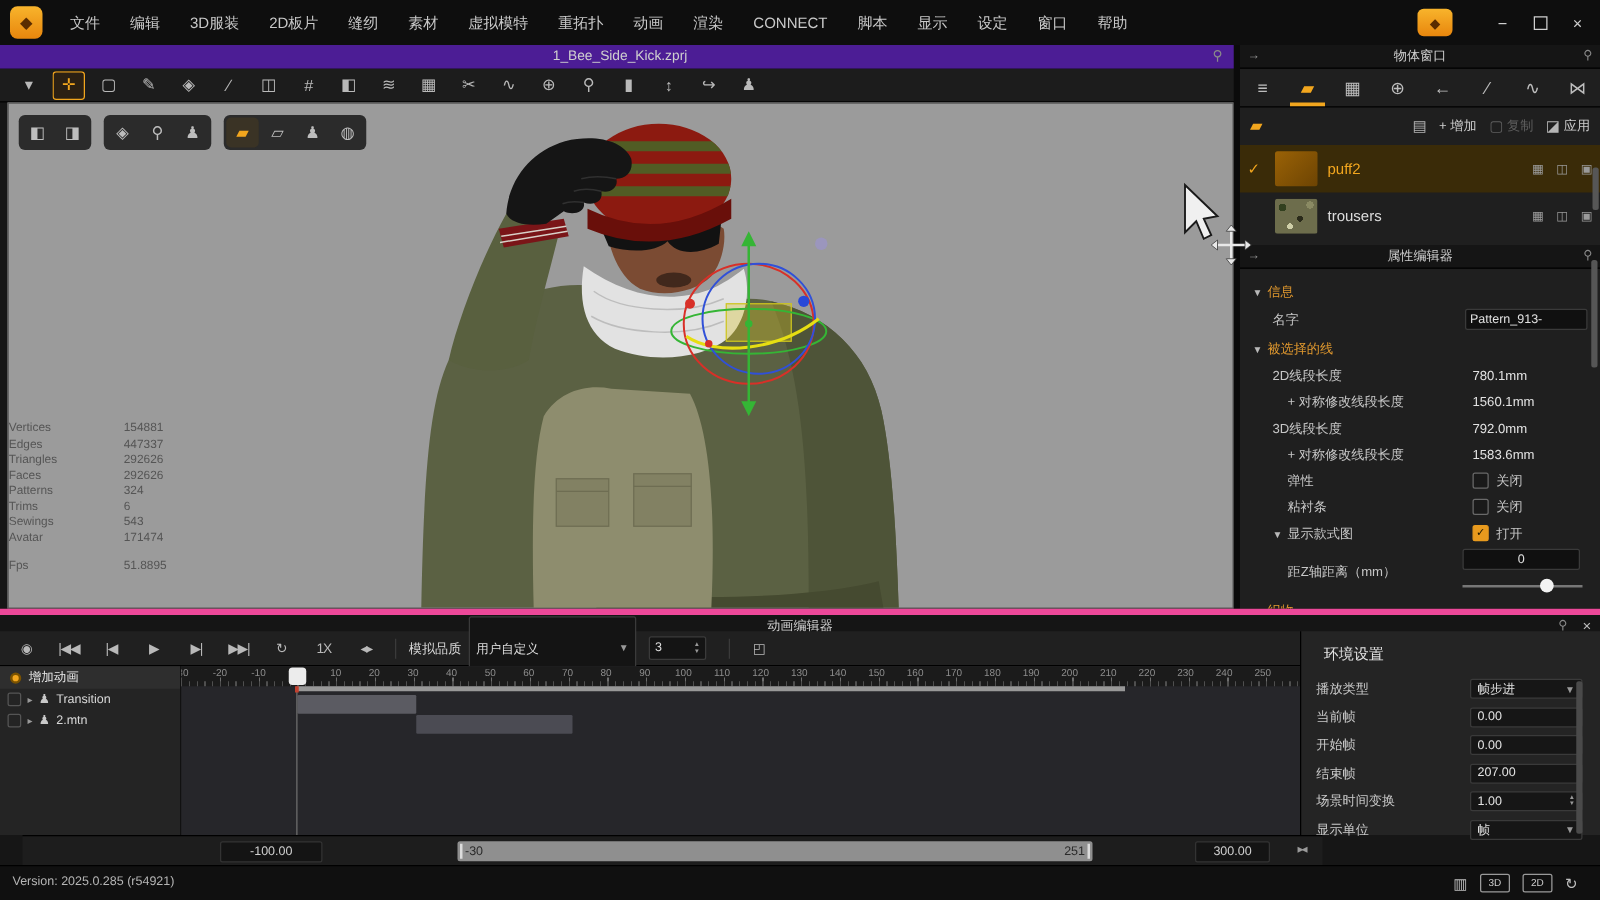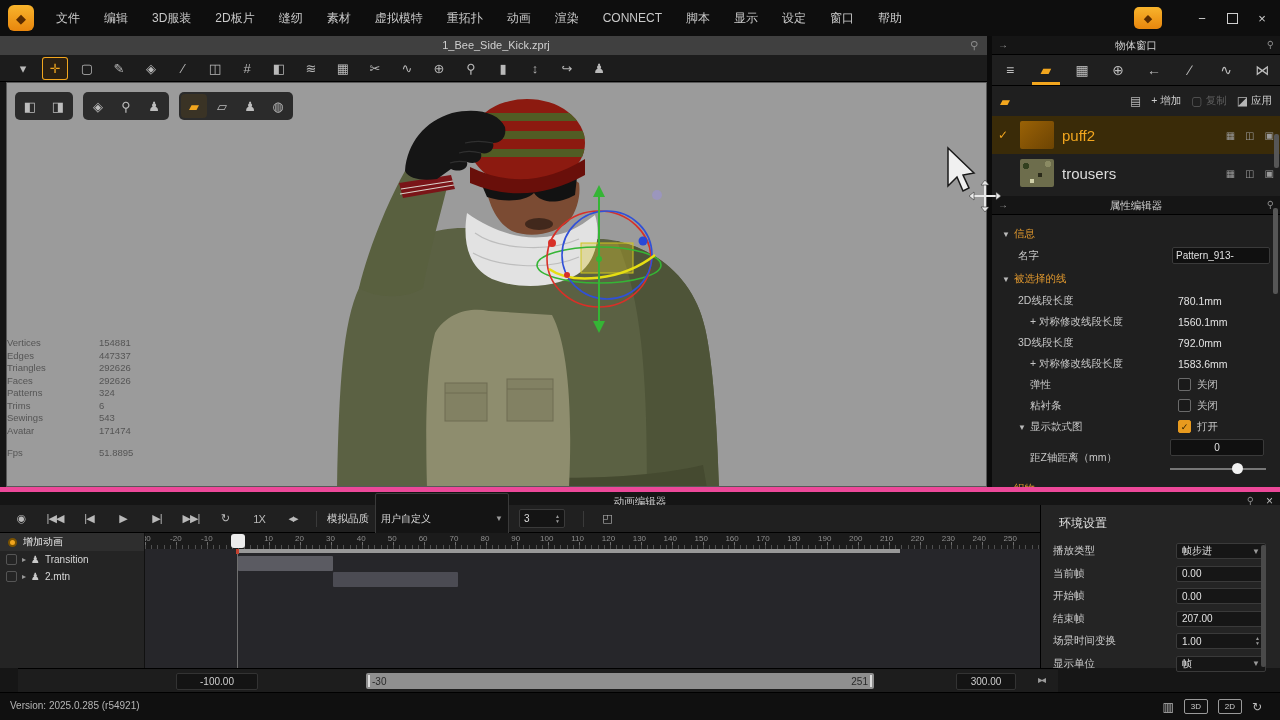--- a/index.html
+++ b/index.html
@@ -16,21 +16,21 @@
   .menu-items{display:flex;margin-left:10px;}
   .menu-item{padding:0 12px;line-height:36px;font-size:12px;color:#c9c9c9;cursor:default;}
   .mb-spacer{flex:1;}
   .brand-mini{width:28px;height:22px;border-radius:5px;background:linear-gradient(180deg,#f8b42c,#e8860d);
               display:flex;align-items:center;justify-content:center;color:#5a2c00;font-size:11px;margin-right:28px;}
   .win-btn{width:24px;height:24px;display:flex;align-items:center;justify-content:center;
            color:#cfcfcf;font-size:13px;margin-right:6px;}
   .win-restore-box{width:9px;height:9px;border:1.4px solid #cfcfcf;display:inline-block;}
 
   
-  .titlebar{position:absolute;left:0;top:36px;width:992px;height:19px;background:#404040;border-bottom:1px solid #000;}
+  .titlebar{position:absolute;left:0;top:36px;width:992px;height:19px;background:#4c1d95;border-bottom:1px solid #000;}
   .doc-title{position:absolute;left:0;top:0;width:992px;text-align:center;line-height:19px;font-size:11px;color:#cfcfcf;}
   .title-pin{position:absolute;right:14px;top:0;line-height:19px;color:#8a8a8a;font-size:11px;}
 
   
   .main-toolbar{position:absolute;left:0;top:55px;width:992px;height:27px;background:#1c1c1c;
                 display:flex;align-items:center;padding-left:10px;box-sizing:border-box;border-bottom:1px solid #000;}
   .tool-btn{width:26px;height:23px;margin-right:6px;display:flex;align-items:center;justify-content:center;
             color:#b9b9b9;font-size:13px;border-radius:3px;}
   .tool-btn.active{background:#2b2013;color:#f2a61e;box-shadow:inset 0 0 0 1px #f2a61e;}
 
@@ -68,21 +68,21 @@
   .obj-row{height:38px;display:flex;align-items:center;padding:0 6px;gap:8px;box-sizing:border-box;}
   .obj-row.selected{background:#3a2b08;}
   .obj-check{width:14px;color:#f2a61e;font-size:12px;}
   .thumb{width:34px;height:28px;border-radius:2px;}
   .thumb.puff{background:linear-gradient(135deg,#9a6206,#6d4403);}
   .thumb.camo{background:#6d6d4c;
      background-image:radial-gradient(circle 5px at 6px 7px,#32401f 60%,transparent 61%),
                       radial-gradient(circle 4px at 20px 16px,#2a2a1a 60%,transparent 61%),
                       radial-gradient(circle 5px at 28px 5px,#8a8a63 60%,transparent 61%),
                       radial-gradient(circle 4px at 12px 22px,#cfcfa8 60%,transparent 61%);}
-  .obj-name{flex:1;font-size:15px;color:#dcdcdc;}
+  .obj-name{flex:1;font-size:12px;color:#dcdcdc;}
   .obj-row.selected .obj-name{color:#f2a61e;}
   .mini-ic{color:#9a9a9a;font-size:10px;margin-left:2px;}
   .obj-scroll{position:absolute;right:1px;top:18px;width:5px;height:34px;background:#565656;border-radius:2px;}
 
   .prop-panel{position:absolute;left:992px;top:196px;width:288px;height:291px;background:#1f1f1f;overflow:hidden;}
   .prop-body{padding:6px 10px 0 10px;}
   .sec-head{color:#e0982e;font-size:10.5px;margin:6px 0 4px 0;}
   .sec-head .tri{color:#b9b9b9;font-size:8px;margin-right:4px;}
   .prop-row{display:flex;align-items:center;height:21px;padding-left:16px;font-size:10.5px;color:#c7c7c7;}
   .prop-row .pl{flex:1;}

